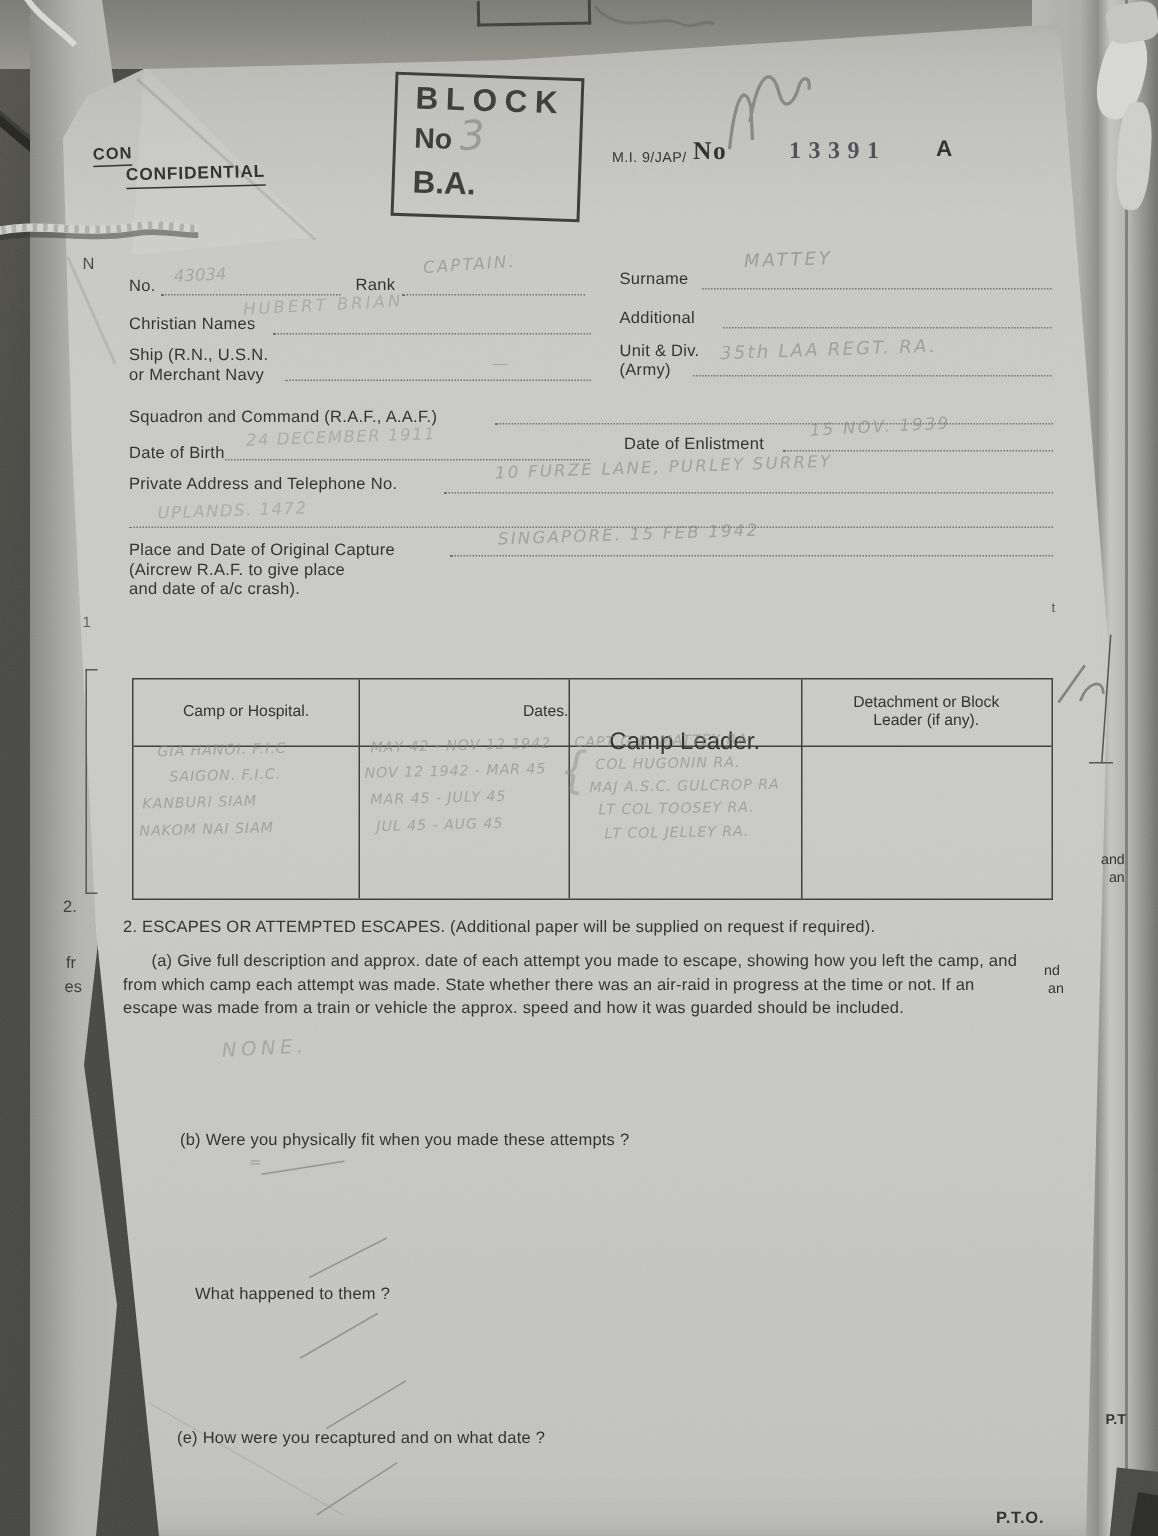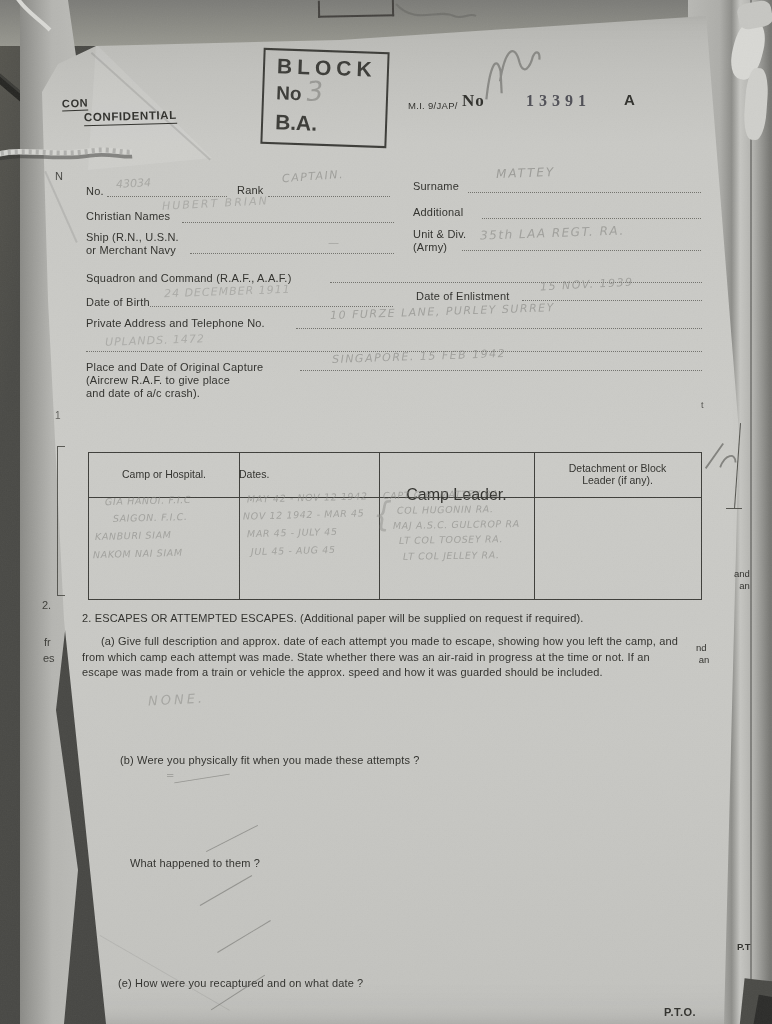--- a/index.html
+++ b/index.html
@@ -127,21 +127,21 @@
     <div class="abs dots" style="left:300px;top:370px;width:402px"></div>
     <div class="abs hw" style="left:332px;top:350px;font-size:11px;opacity:.55;letter-spacing:1.5px;transform:rotate(-2deg)">SINGAPORE.   15 FEB 1942</div>
 
 
     <div class="abs" style="left:88px;top:452px;width:612px;height:146px;border:1.5px solid #3e3e3a">
       <div class="abs" style="left:0;top:44px;width:612px;height:0;border-top:1.3px solid #3e3e3a"></div>
       <div class="abs" style="left:150px;top:0;width:0;height:146px;border-left:1.3px solid #3e3e3a"></div>
       <div class="abs" style="left:290px;top:0;width:0;height:146px;border-left:1.3px solid #3e3e3a"></div>
       <div class="abs" style="left:445px;top:0;width:0;height:146px;border-left:1.3px solid #3e3e3a"></div>
       <div class="abs print" style="left:0;top:15px;width:150px;text-align:center;font-size:10.5px">Camp or Hospital.</div>
-      <div class="abs print" style="left:150px;top:15px;width:140px;text-align:left;font-size:10.5px">Dates.</div>
+      <div class="abs print" style="left:150px;top:15px;width:140px;text-align:right;font-size:10.5px">Dates.</div>
       <div class="abs print" style="left:290px;top:33px;width:155px;text-align:center;font-size:16px">Camp Leader.</div>
       <div class="abs print" style="left:445px;top:9px;width:167px;text-align:center;font-size:10.5px;line-height:12px;white-space:pre-line">Detachment or Block
 Leader (if any).</div>
 
       <div class="abs hwt" style="left:16px;top:42px;transform:rotate(-1.5deg)">GIA HANOI. F.I.C</div>
       <div class="abs hwt" style="left:24px;top:59px;transform:rotate(-1.5deg)">SAIGON. F.I.C.</div>
       <div class="abs hwt" style="left:6px;top:77px;transform:rotate(-1.5deg)">KANBURI SIAM</div>
       <div class="abs hwt" style="left:4px;top:95px;transform:rotate(-1.5deg)">NAKOM NAI SIAM</div>
 
       <div class="abs hwt" style="left:158px;top:39px;transform:rotate(-1.5deg)">MAY 42 - NOV 12 1942</div>
@@ -160,21 +160,21 @@
     <div class="abs print para" style="left:82px;top:611px;width:628px">2.   ESCAPES OR ATTEMPTED ESCAPES.   (Additional paper will be supplied on request if required).</div>
     <div class="abs print para" style="left:82px;top:634px;width:630px;text-indent:19px">(a)   Give full description and approx. date of each attempt you made to escape, showing how you left the camp,  and
 from which camp each attempt was made.   State whether there was an air-raid in progress at the time or not.   If an
 escape was made from a train or vehicle the approx. speed and how it was guarded should be included.</div>
 
     <div class="abs hw" style="left:148px;top:692px;font-size:13px;opacity:.45;letter-spacing:3px;transform:rotate(-3deg)">NONE.</div>
 
     <div class="abs print para" style="left:120px;top:753px">(b)   Were you physically fit when you made these attempts ?</div>
     <div class="abs hw" style="left:166px;top:770px;font-size:10px;opacity:.5">=</div>
     <div class="abs print para" style="left:130px;top:856px">What happened to them ?</div>
-    <div class="abs print para" style="left:118px;top:976px">(e)   How were you recaptured and on what date ?</div>
+    <div class="abs print para" style="left:118px;top:952px">(e)   How were you recaptured and on what date ?</div>
 
     <div class="abs slash" style="left:174px;top:778px;width:56px;transform:rotate(-9deg)"></div>
     <div class="abs slash" style="left:203px;top:838px;width:58px;transform:rotate(-27deg)"></div>
     <div class="abs slash" style="left:196px;top:890px;width:60px;transform:rotate(-30deg)"></div>
     <div class="abs slash" style="left:213px;top:936px;width:62px;transform:rotate(-31deg)"></div>
     <div class="abs slash" style="left:206px;top:992px;width:64px;transform:rotate(-33deg)"></div>
 
     <div class="abs print" style="left:664px;top:1006px;font-size:11px;font-weight:bold;letter-spacing:.5px">P.T.O.</div>
   </div>
 

